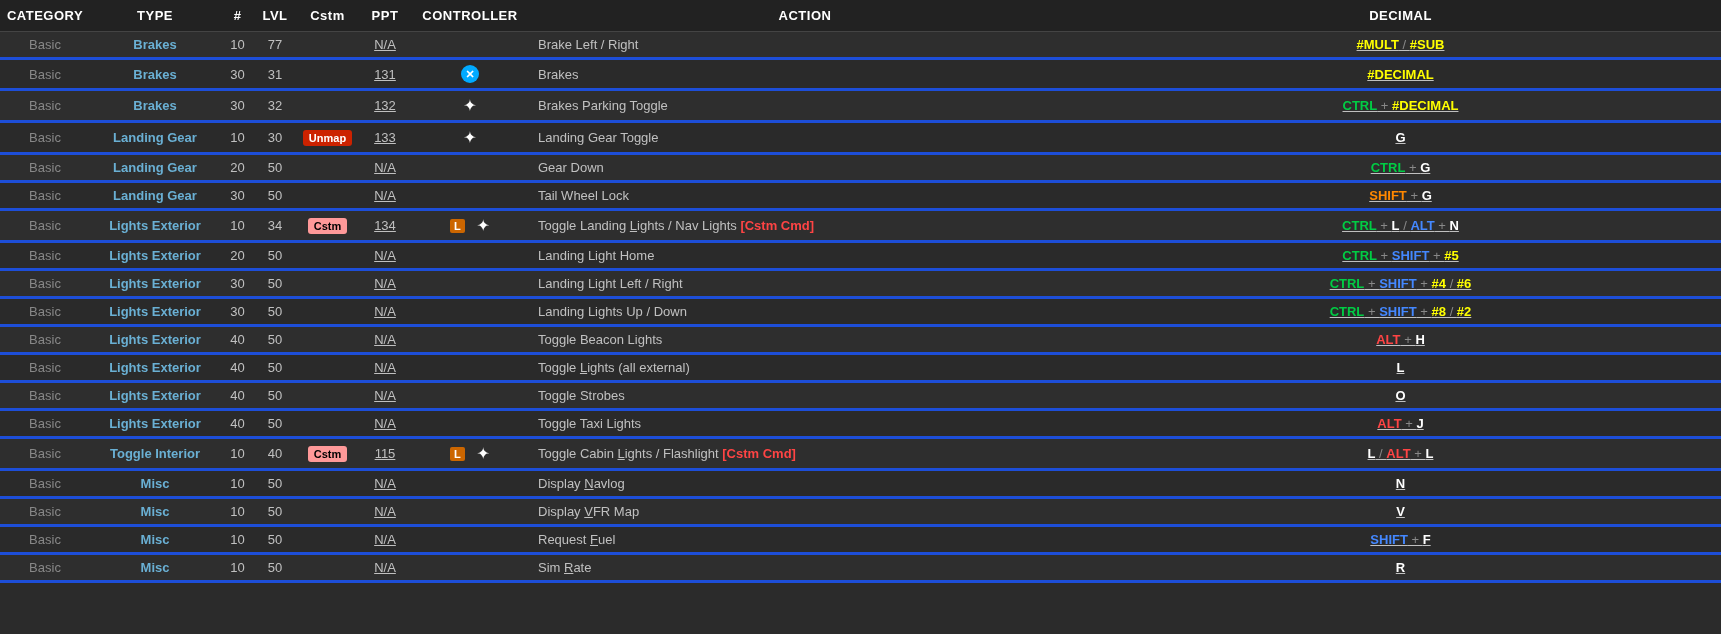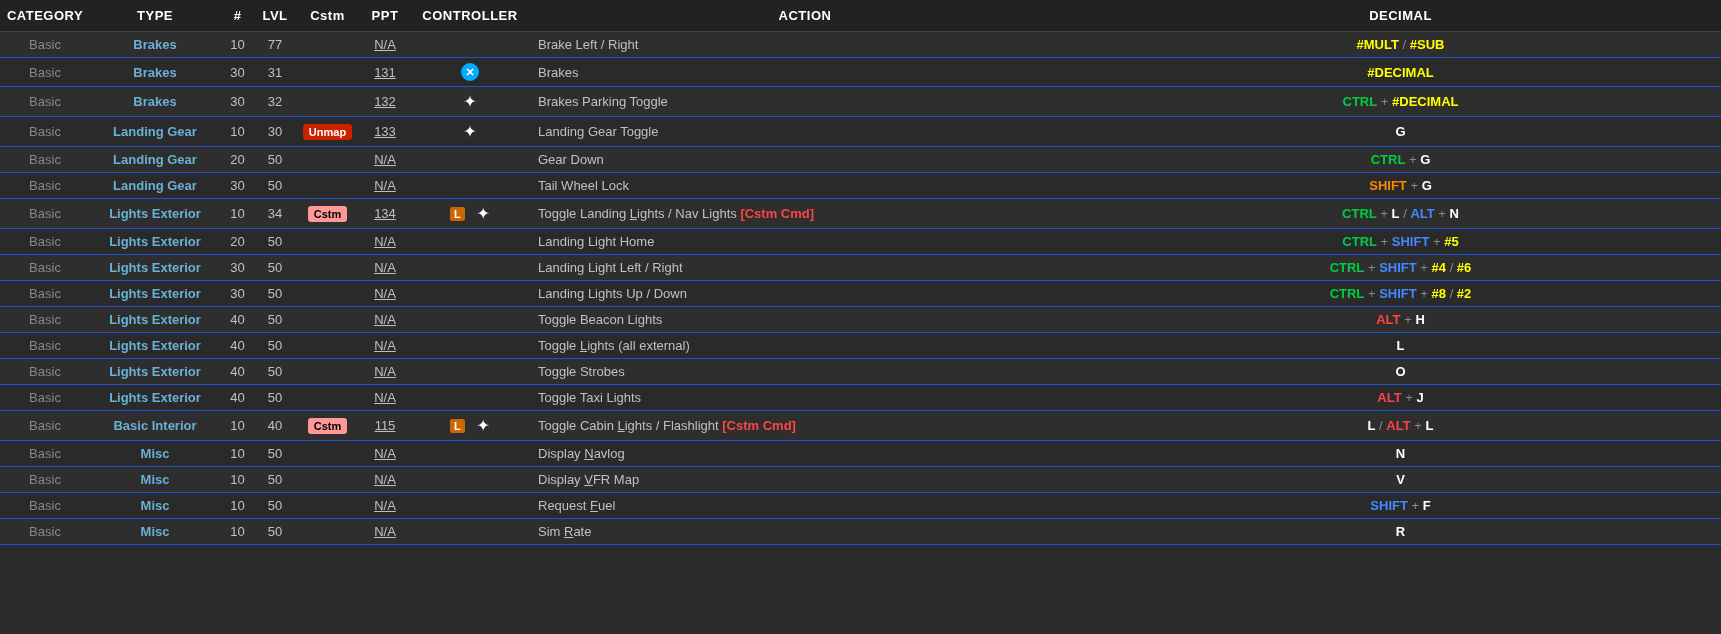--- a/index.html
+++ b/index.html
@@ -23,39 +23,39 @@
     thead th {
       color: #ffffff;
       font-weight: bold;
       font-size: 13px;
       padding: 8px 4px;
       text-align: center;
       border-bottom: 1px solid #444;
       letter-spacing: 0.5px;
     }
     tbody tr {
-      border-bottom: 1px solid #1d4ed8;
+      border-bottom: 3px solid #1d4ed8;
     }
     tbody tr:nth-child(odd) {
       background-color: #2e2e2e;
     }
     tbody tr:nth-child(even) {
       background-color: #2a2a2a;
     }
     tbody td {
       padding: 5px 4px;
       text-align: center;
       vertical-align: middle;
     }
     td.cat { color: #888888; }
     td.type { color: #6ab0d4; font-weight: bold; }
     td.num { color: #c0c0c0; }
     td.lvl { color: #c0c0c0; }
     td.action-text { text-align: left; padding-left: 8px; color: #c0c0c0; }
-    td.keyboard-text { color: #c0c0c0; }
+    td.keyboard-text { color: #c0c0c0; text-decoration: underline; }
     .badge-unmap {
       background-color: #cc2200;
       color: #fff;
       padding: 2px 6px;
       border-radius: 3px;
       font-size: 11px;
       font-weight: bold;
       display: inline-block;
     }
     .badge-cstm {
@@ -301,21 +301,21 @@
     <td class="num">40</td>
     <td class="lvl">50</td>
     <td></td>
     <td class="ppt-val">N/A</td>
     <td></td>
     <td class="action-text">Toggle Taxi Lights</td>
     <td class="keyboard-text"><span style="color:#ff4444;font-weight:bold;">ALT</span><span style="color:#888888;"> + </span><span style="color:#ffffff;font-weight:bold;">J</span></td>
   </tr>
       <tr>
     <td class="cat">Basic</td>
-    <td class="type">Basic Interior</td>
+    <td class="type">Toggle Interior</td>
     <td class="num">10</td>
     <td class="lvl">40</td>
     <td><span class="badge-cstm">Cstm</span></td>
     <td class="ppt-val">115</td>
     <td>
           <div class="controller-cell"><span class="icon-l">L</span>&nbsp;<span class="icon-cross">✦</span></div>
         </td>
     <td class="action-text"><span>Toggle Cabin <span style="text-decoration:underline">L</span>ights / Flashlight </span><span style="color:#ff4444;font-weight:bold">[Cstm Cmd]</span></td>
     <td class="keyboard-text"><span style="color:#ffffff;font-weight:bold;">L</span><span style="color:#888888;"> / </span><span style="color:#ff4444;font-weight:bold;">ALT</span><span style="color:#888888;"> + </span><span style="color:#ffffff;font-weight:bold;">L</span></td>
   </tr>

